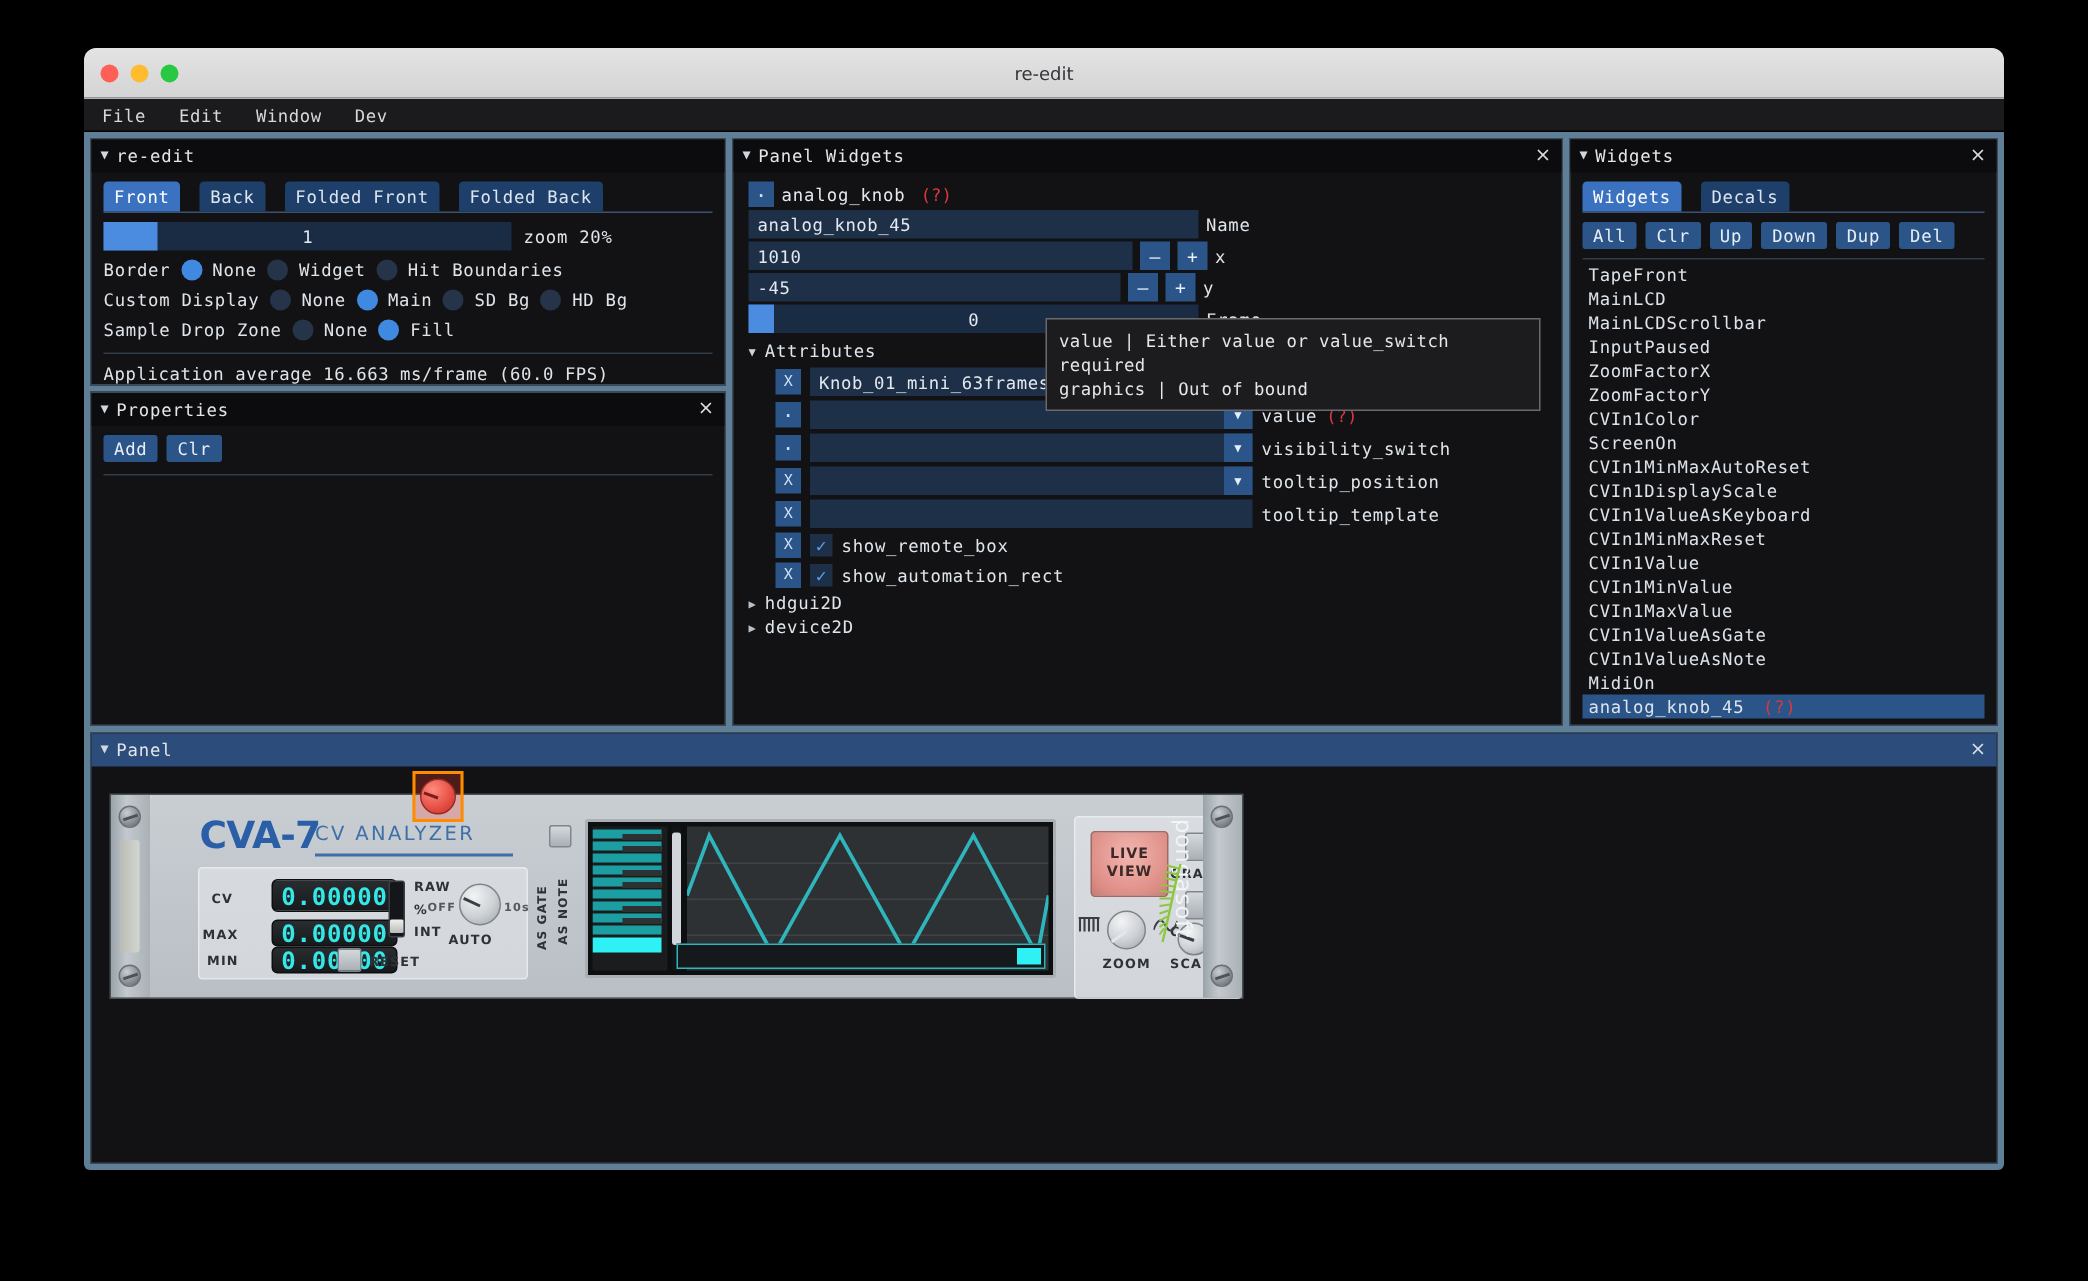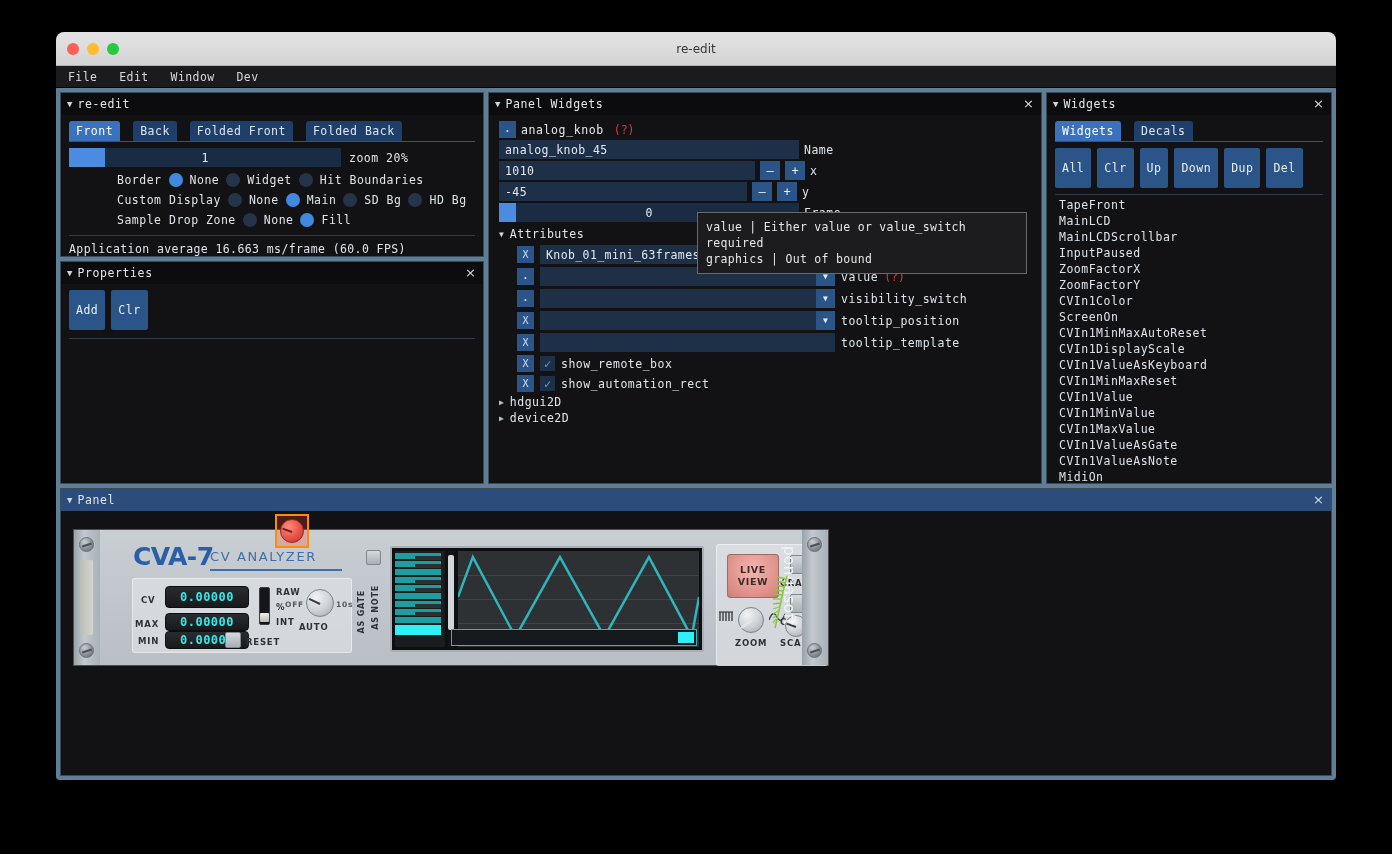--- a/index.html
+++ b/index.html
@@ -92,35 +92,35 @@
 
   
   .slider {
     height: 19px; background: #1a2b44;
     position: relative; display: flex; align-items: center; justify-content: center;
     cursor: pointer;
   }
   .slider .grab { position: absolute; left: 0; top: 0; bottom: 0; background: #4b8ce0; }
   .slider .val { font-size: 11.5px; color: #e5eaf1; position: relative; z-index: 2; }
 
-  .row { display: flex; align-items: center; margin-top: 6px; gap: 7px; margin-left: 48px; }
+  .row { display: flex; align-items: center; margin-top: 6px; gap: 7px; }
   .lbl { font-size: 11.5px; color: #dfe4ea; letter-spacing: .5px; white-space: nowrap; }
   .radio {
     width: 14px; height: 14px; border-radius: 50%;
     background: #253449; flex: none; cursor: pointer;
   }
   .radio.on { background: #3f8ae0; box-shadow: inset 0 0 0 0 #000; }
   .sep { height: 1px; background: #2f3b47; margin: 8px 0 6px; }
   .mono-stat { font-size: 11.5px; color: #dfe4ea; letter-spacing: .4px; }
 
   
   .btn {
     background: #2b5589; color: #e9eef5;
     font-size: 11.5px; letter-spacing: .5px;
-    padding: 13px 7px; border-radius: 2px;
+    padding: 2px 7px; border-radius: 2px;
     cursor: pointer;
   }
   .btnrow { display: flex; gap: 6px; }
 
   
   .pw-line { display: flex; align-items: center; gap: 5px; margin-bottom: 2px; }
   .sqbtn {
     width: 17px; height: 17px; flex: none;
     background: #2b5589; color: #cfe0f5;
     font-size: 10px; display: flex; align-items: center; justify-content: center;
@@ -234,23 +234,24 @@
     background: rgba(232,234,236,.55);
     border: 1px solid rgba(255,255,255,.45);
     border-radius: 3px;
   }
   #cvbox { left: 32px; top: 48px; width: 220px; height: 75px; }
   .lcd {
     position: absolute;
     background: linear-gradient(180deg,#2a2d30,#17191b);
     border: 1px solid #0c0e10; border-radius: 4px;
     color: #35e8e8; font-family: "DejaVu Sans Mono", monospace;
-    font-weight: bold; font-size: 12px;
+    font-weight: bold; font-size: 16px;
     display: flex; align-items: center; justify-content: center;
     letter-spacing: .5px;
+    margin-left: 16px;
   }
   .smalllabel {
     position: absolute; font-family: "DejaVu Sans", sans-serif;
     font-size: 8.5px; color: #2e3237; letter-spacing: .8px; font-weight: bold;
   }
   .vslider {
     position: absolute; width: 11px; height: 38px;
     background: #14161a; border: 1px solid #3a3f45; border-radius: 2px;
   }
   .vslider .thumb {

